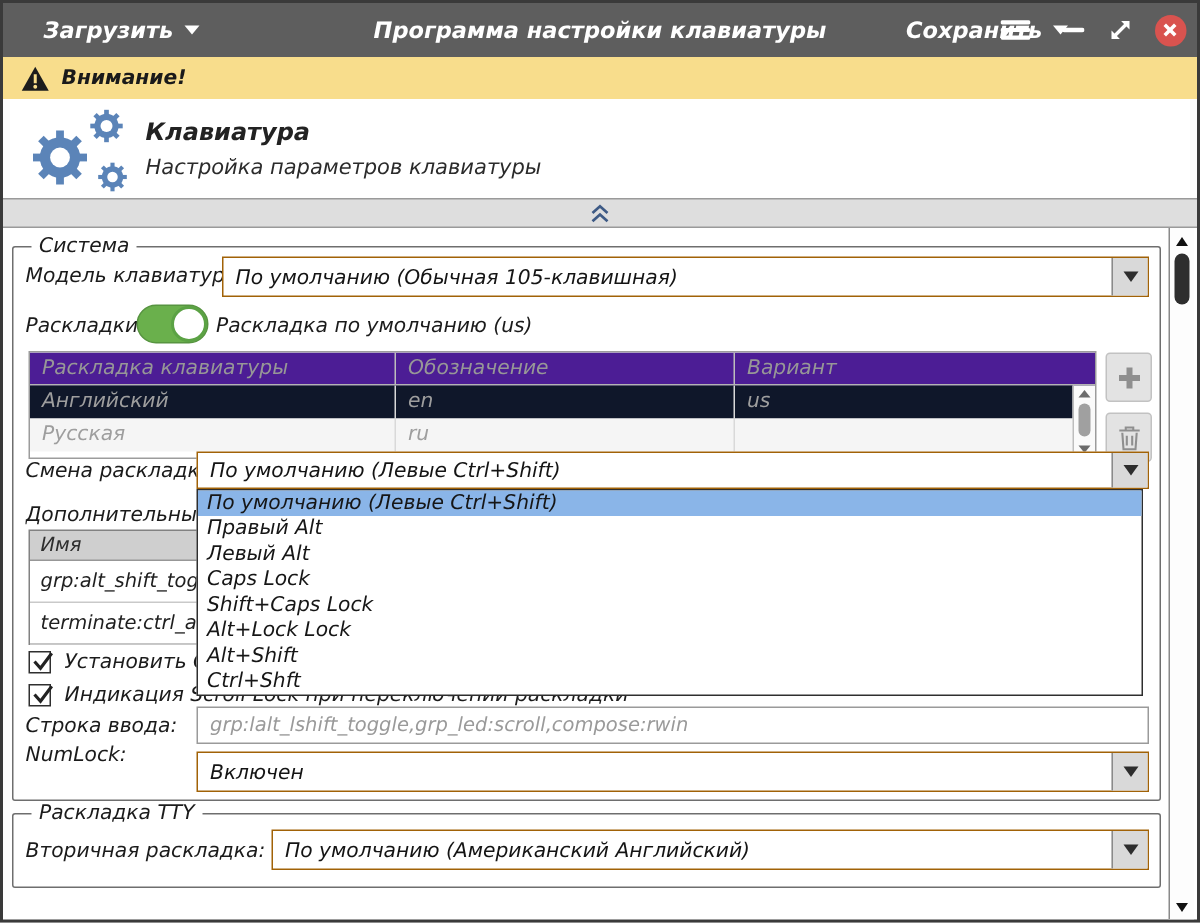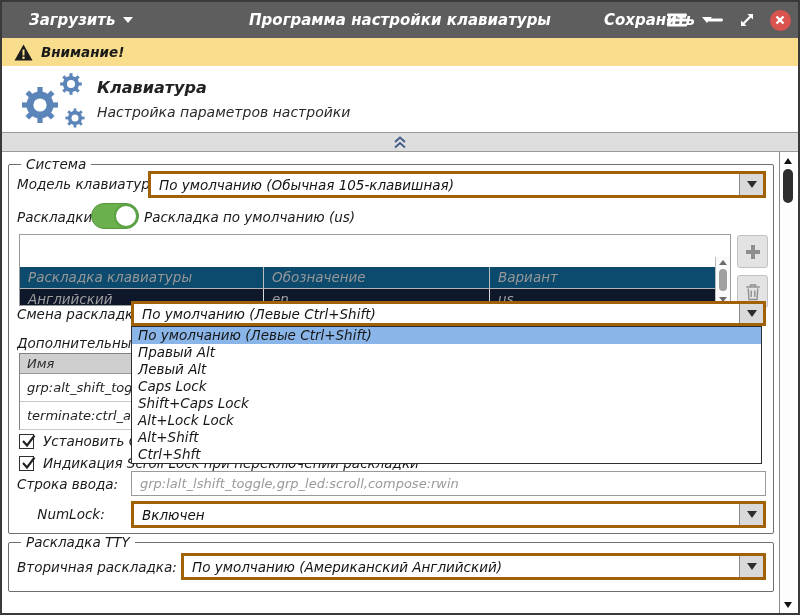--- a/index.html
+++ b/index.html
@@ -35,32 +35,32 @@
   .collapsebar{position:absolute; left:0; top:130px; width:796px; height:20px; background:#dedede; border-top:1px solid #9a9a9a; border-bottom:1px solid #9a9a9a; display:flex; align-items:center; justify-content:center; cursor:pointer;}
 
   
   .group{position:absolute; border:1px solid #6e6e6e; border-radius:2px; background:#fff;}
   .group-sys{left:6px; top:162px; width:766px; height:370px;}
   .group-tty{left:6px; top:540px; width:766px; height:50px;}
   .legend{position:absolute; top:-9px; left:12px; background:#fff; padding:0 5px; font-size:13.5px; color:#1b1b1b; white-space:nowrap;}
   .lbl{position:absolute; font-size:13.5px; color:#1b1b1b; white-space:nowrap;}
 
   
-  .combo{position:absolute; background:#fff; border:3px solid #a16207; display:flex; align-items:stretch; cursor:pointer;}
+  .combo{position:absolute; background:#fff; border:1px solid #a16207; display:flex; align-items:stretch; cursor:pointer;}
   .combo .val{flex:1; display:flex; align-items:center; padding:0 8px; font-size:13.5px; color:#141414; white-space:nowrap; overflow:hidden;}
   .combo .btn{width:24px; background:#d9d9d9; border-left:1px solid #8a8a8a; display:flex; align-items:center; justify-content:center;}
   .tri-down{width:0;height:0;border-left:5.5px solid transparent;border-right:5.5px solid transparent;border-top:7px solid #2d2d2d;}
 
   
   .toggle{position:absolute; width:48px; height:26px; border-radius:13px; background:var(--toggle-green); border:1px solid #579440; cursor:pointer;}
   .knob{position:absolute; right:0px; top:0px; width:24px; height:24px; border-radius:50%; background:#fff; border:2px solid #5ba244;}
 
   
   .bigtable{position:absolute; left:10px; top:69px; width:712px; height:72px; border:1px solid #9c9c9c; background:#fff; overflow:hidden;}
-  .bt-head{display:flex; height:22px; background:#0c4a6e; border-bottom:1px solid #b4b4b4;margin-top:32px;}
+  .bt-head{display:flex; height:22px; background:#4c1d95; border-bottom:1px solid #b4b4b4;}
   .bt-hcell{font-size:13.5px; color:#979797; padding:2px 0 0 8px; border-right:1px solid #bdbdbd; overflow:hidden; white-space:nowrap;}
   .bt-row{display:flex; height:22px;}
   .bt-row:nth-of-type(1){background:#0f172a;}
   .bt-row:nth-of-type(2){background:#f5f5f5;}
   .bt-cell{font-size:13.5px; color:#9e9e9e; padding:2px 0 0 8px; border-right:1px solid #d9d9d9; overflow:hidden; white-space:nowrap;}
   .c1{width:244px;} .c2{width:226px;} .c3{flex:1; border-right:none !important;}
   .bt-scroll{position:absolute; right:0; top:22px; bottom:0; width:15px; background:#fafafa; border-left:1px solid #bdbdbd;}
   .bt-up,.bt-down{position:absolute; left:0; width:14px; height:11px; display:flex; align-items:center; justify-content:center;}
   .bt-up{top:0;} .bt-down{bottom:0;}
   .tri-s-up{width:0;height:0;border-left:4px solid transparent;border-right:4px solid transparent;border-bottom:5px solid #6b6b6b;}
@@ -168,21 +168,21 @@
       <g fill="#5b84b8">
         <use href="#gear" transform="translate(28,35)"></use>
         <use href="#gear" transform="translate(59,14) scale(0.6)"></use>
         <use href="#gear" transform="translate(63,48) scale(0.53)"></use>
       </g>
       <circle cx="28" cy="35" r="6.6" fill="#fff"></circle>
       <circle cx="59" cy="14" r="4" fill="#fff"></circle>
       <circle cx="63" cy="48" r="3.5" fill="#fff"></circle>
     </svg>
     <div class="head-title">Клавиатура</div>
-    <div class="head-sub">Настройка параметров настройки</div>
+    <div class="head-sub">Настройка параметров клавиатуры</div>
   </div>
 
   <div class="collapsebar">
     <svg width="14" height="13" viewBox="0 0 14 13">
       <polyline points="2,6 7,1.5 12,6" fill="none" stroke="#3e5a85" stroke-width="1.8"></polyline>
       <polyline points="2,11.5 7,7 12,11.5" fill="none" stroke="#3e5a85" stroke-width="1.8"></polyline>
     </svg>
   </div>
 
   <div class="group group-sys">
@@ -283,21 +283,21 @@
         <svg width="18" height="18" viewBox="0 0 18 18">
           <polyline points="3,9 7,13.5 14.5,3.5" fill="none" stroke="#222" stroke-width="2.1"></polyline>
         </svg>
       </span>
       <span class="cb-label">Индикация Scroll Lock при переключении раскладки</span>
     </div>
 
     <span class="lbl" style="left:8px; top:311px;">Строка ввода:</span>
     <div class="txtinput">grp:lalt_lshift_toggle,grp_led:scroll,compose:rwin</div>
 
-    <span class="lbl" style="left:8px; top:341px; width:108px; text-align:center;">NumLock:</span>
+    <span class="lbl" style="left:8px; top:330px; width:108px; text-align:left;">NumLock:</span>
     <div class="combo" style="left:122px; top:336px; width:635px; height:27px;">
       <span class="val">Включен</span>
       <span class="btn">
           <i class="tri-down"></i>
         </span>
     </div>
 
     <div class="popup">
       <div>
 

